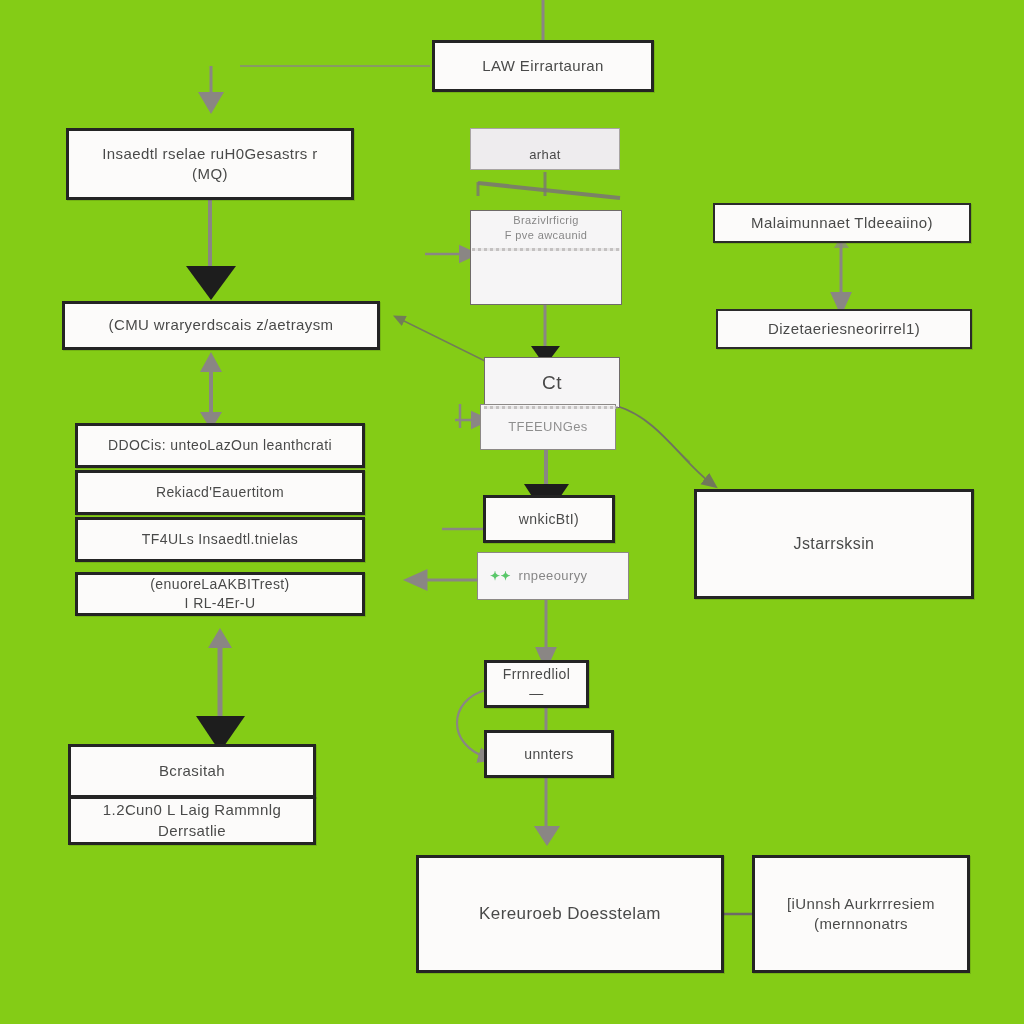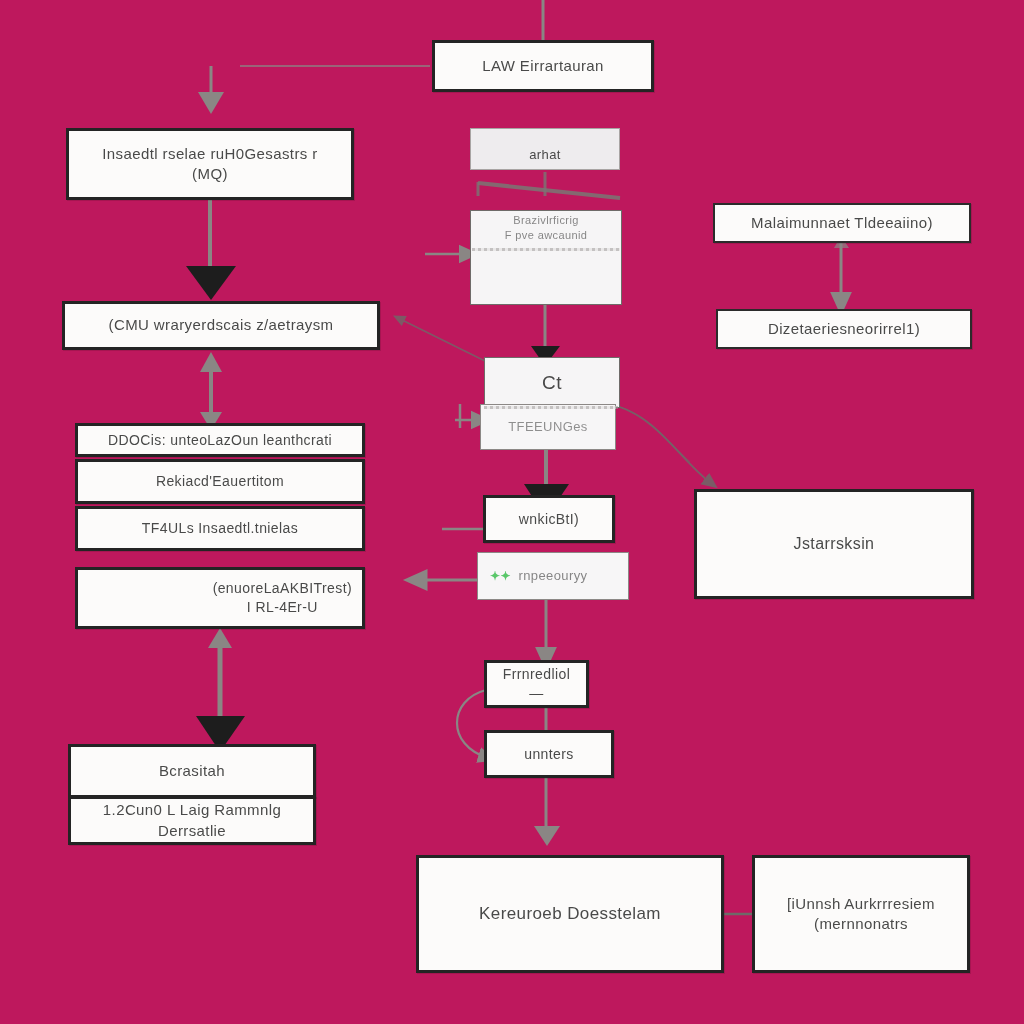--- a/index.html
+++ b/index.html
@@ -5,21 +5,21 @@
 <style>
   html, body {
     margin: 0;
     padding: 0;
     background: #cdc6c5;
   }
   #canvas {
     position: relative;
     width: 1024px;
     height: 1024px;
-    background: #be185d;
+    background: #84cc16;
     font-family: "Liberation Sans", sans-serif;
     overflow: hidden;
   }
   #svg-layer {
     position: absolute;
     left: 0;
     top: 0;
     width: 1024px;
     height: 1024px;
     pointer-events: none;
@@ -225,30 +225,30 @@
   <div class="node heavy" style="left:66px; top:128px; width:288px; height:72px;">
     <span class="lbl">Insaedtl rselae ruH0Gesastrs r
 (MQ)</span>
   </div>
 
   <div class="node heavy" style="left:62px; top:301px; width:318px; height:49px;">
     <span class="lbl">(CMU wraryerdscais z/aetraysm</span>
   </div>
 
   <div class="stack" style="left:75px; top:423px; width:290px;">
-    <div class="node heavy" style="height:34px;">
+    <div class="node heavy" style="height:45px;">
       <span class="lbl" style="font-size:14px;">DDOCis: unteoLazOun leanthcrati</span>
     </div>
     <div class="node heavy" style="height:45px; margin-top:2px;">
       <span class="lbl" style="font-size:14px;">Rekiacd'Eauertitom</span>
     </div>
     <div class="node heavy" style="height:45px; margin-top:2px;">
       <span class="lbl" style="font-size:14px;">TF4ULs  Insaedtl.tnielas</span>
     </div>
-    <div class="node heavy" style="height:62px; margin-top:16px;justify-content:flex-end;">
+    <div class="node heavy" style="height:44px; margin-top:10px;">
       <span class="lbl" style="font-size:14px;">(enuoreLaAKBITrest)
 I RL-4Er-U</span>
     </div>
   </div>
 
   <div class="stack" style="left:68px; top:744px; width:248px;">
     <div class="node heavy" style="height:54px;">
       <span class="lbl">Bcrasitah</span>
     </div>
     <div class="node heavy" style="height:49px; margin-top:-2px;">

